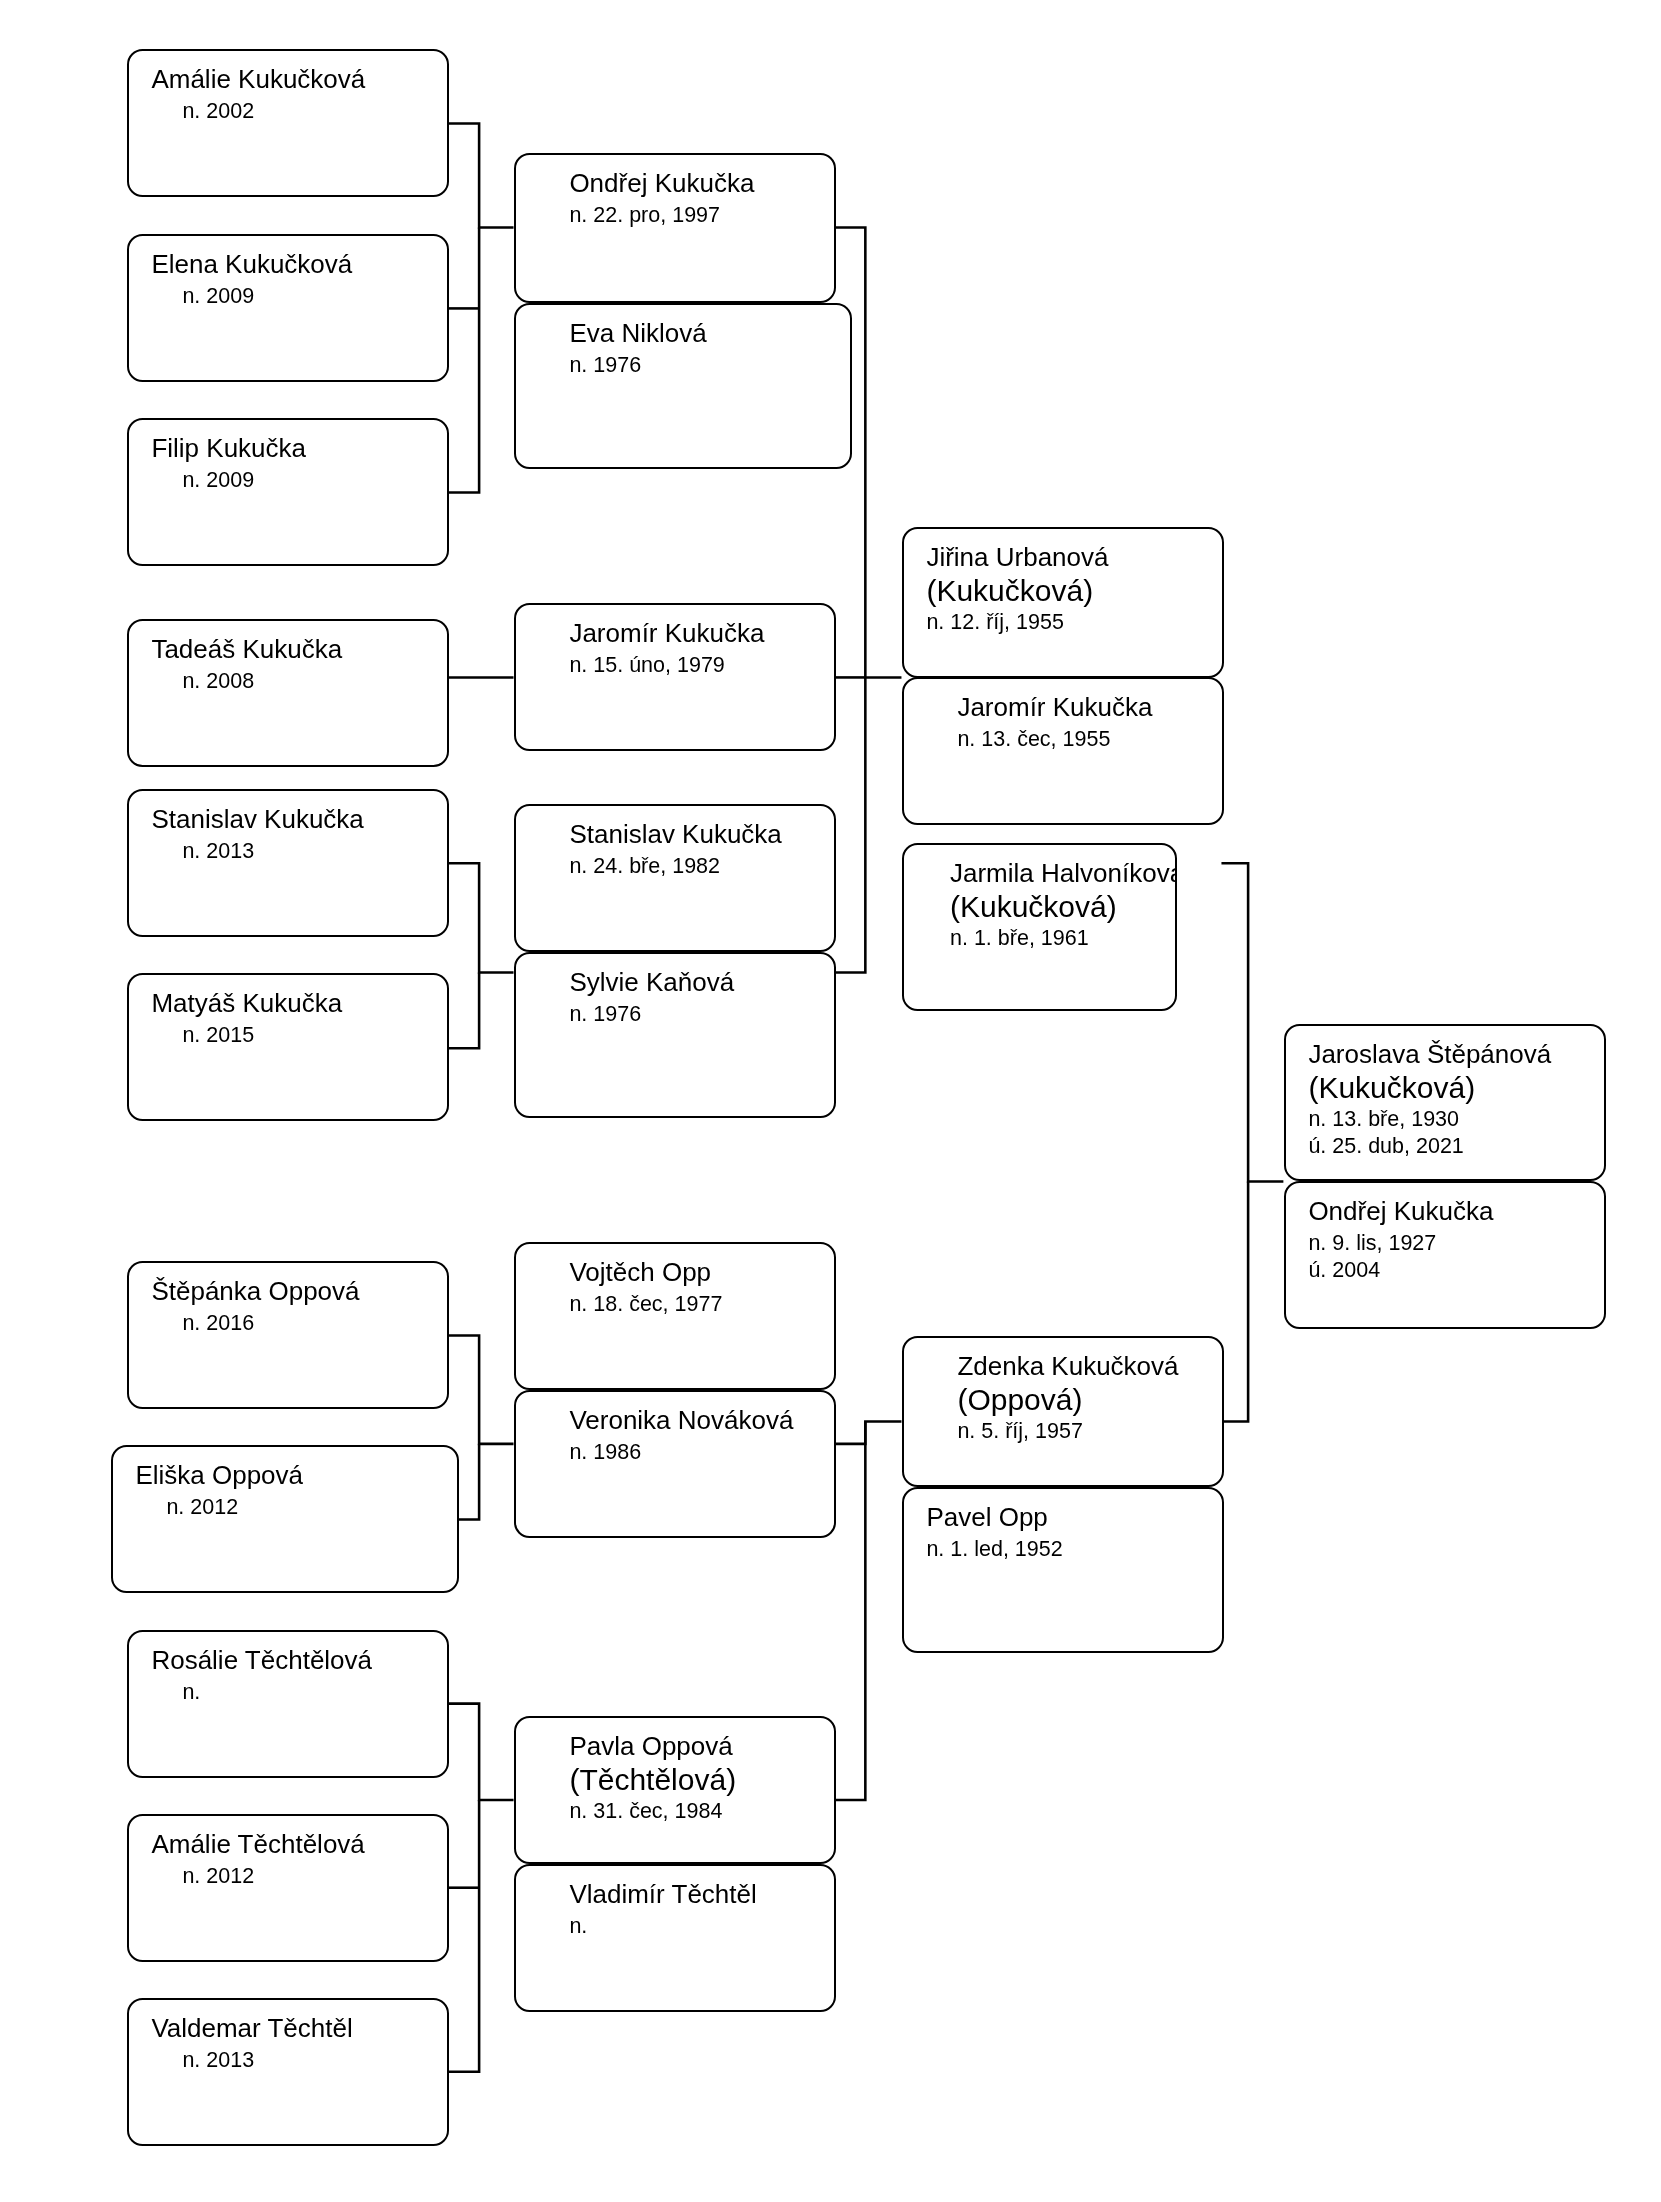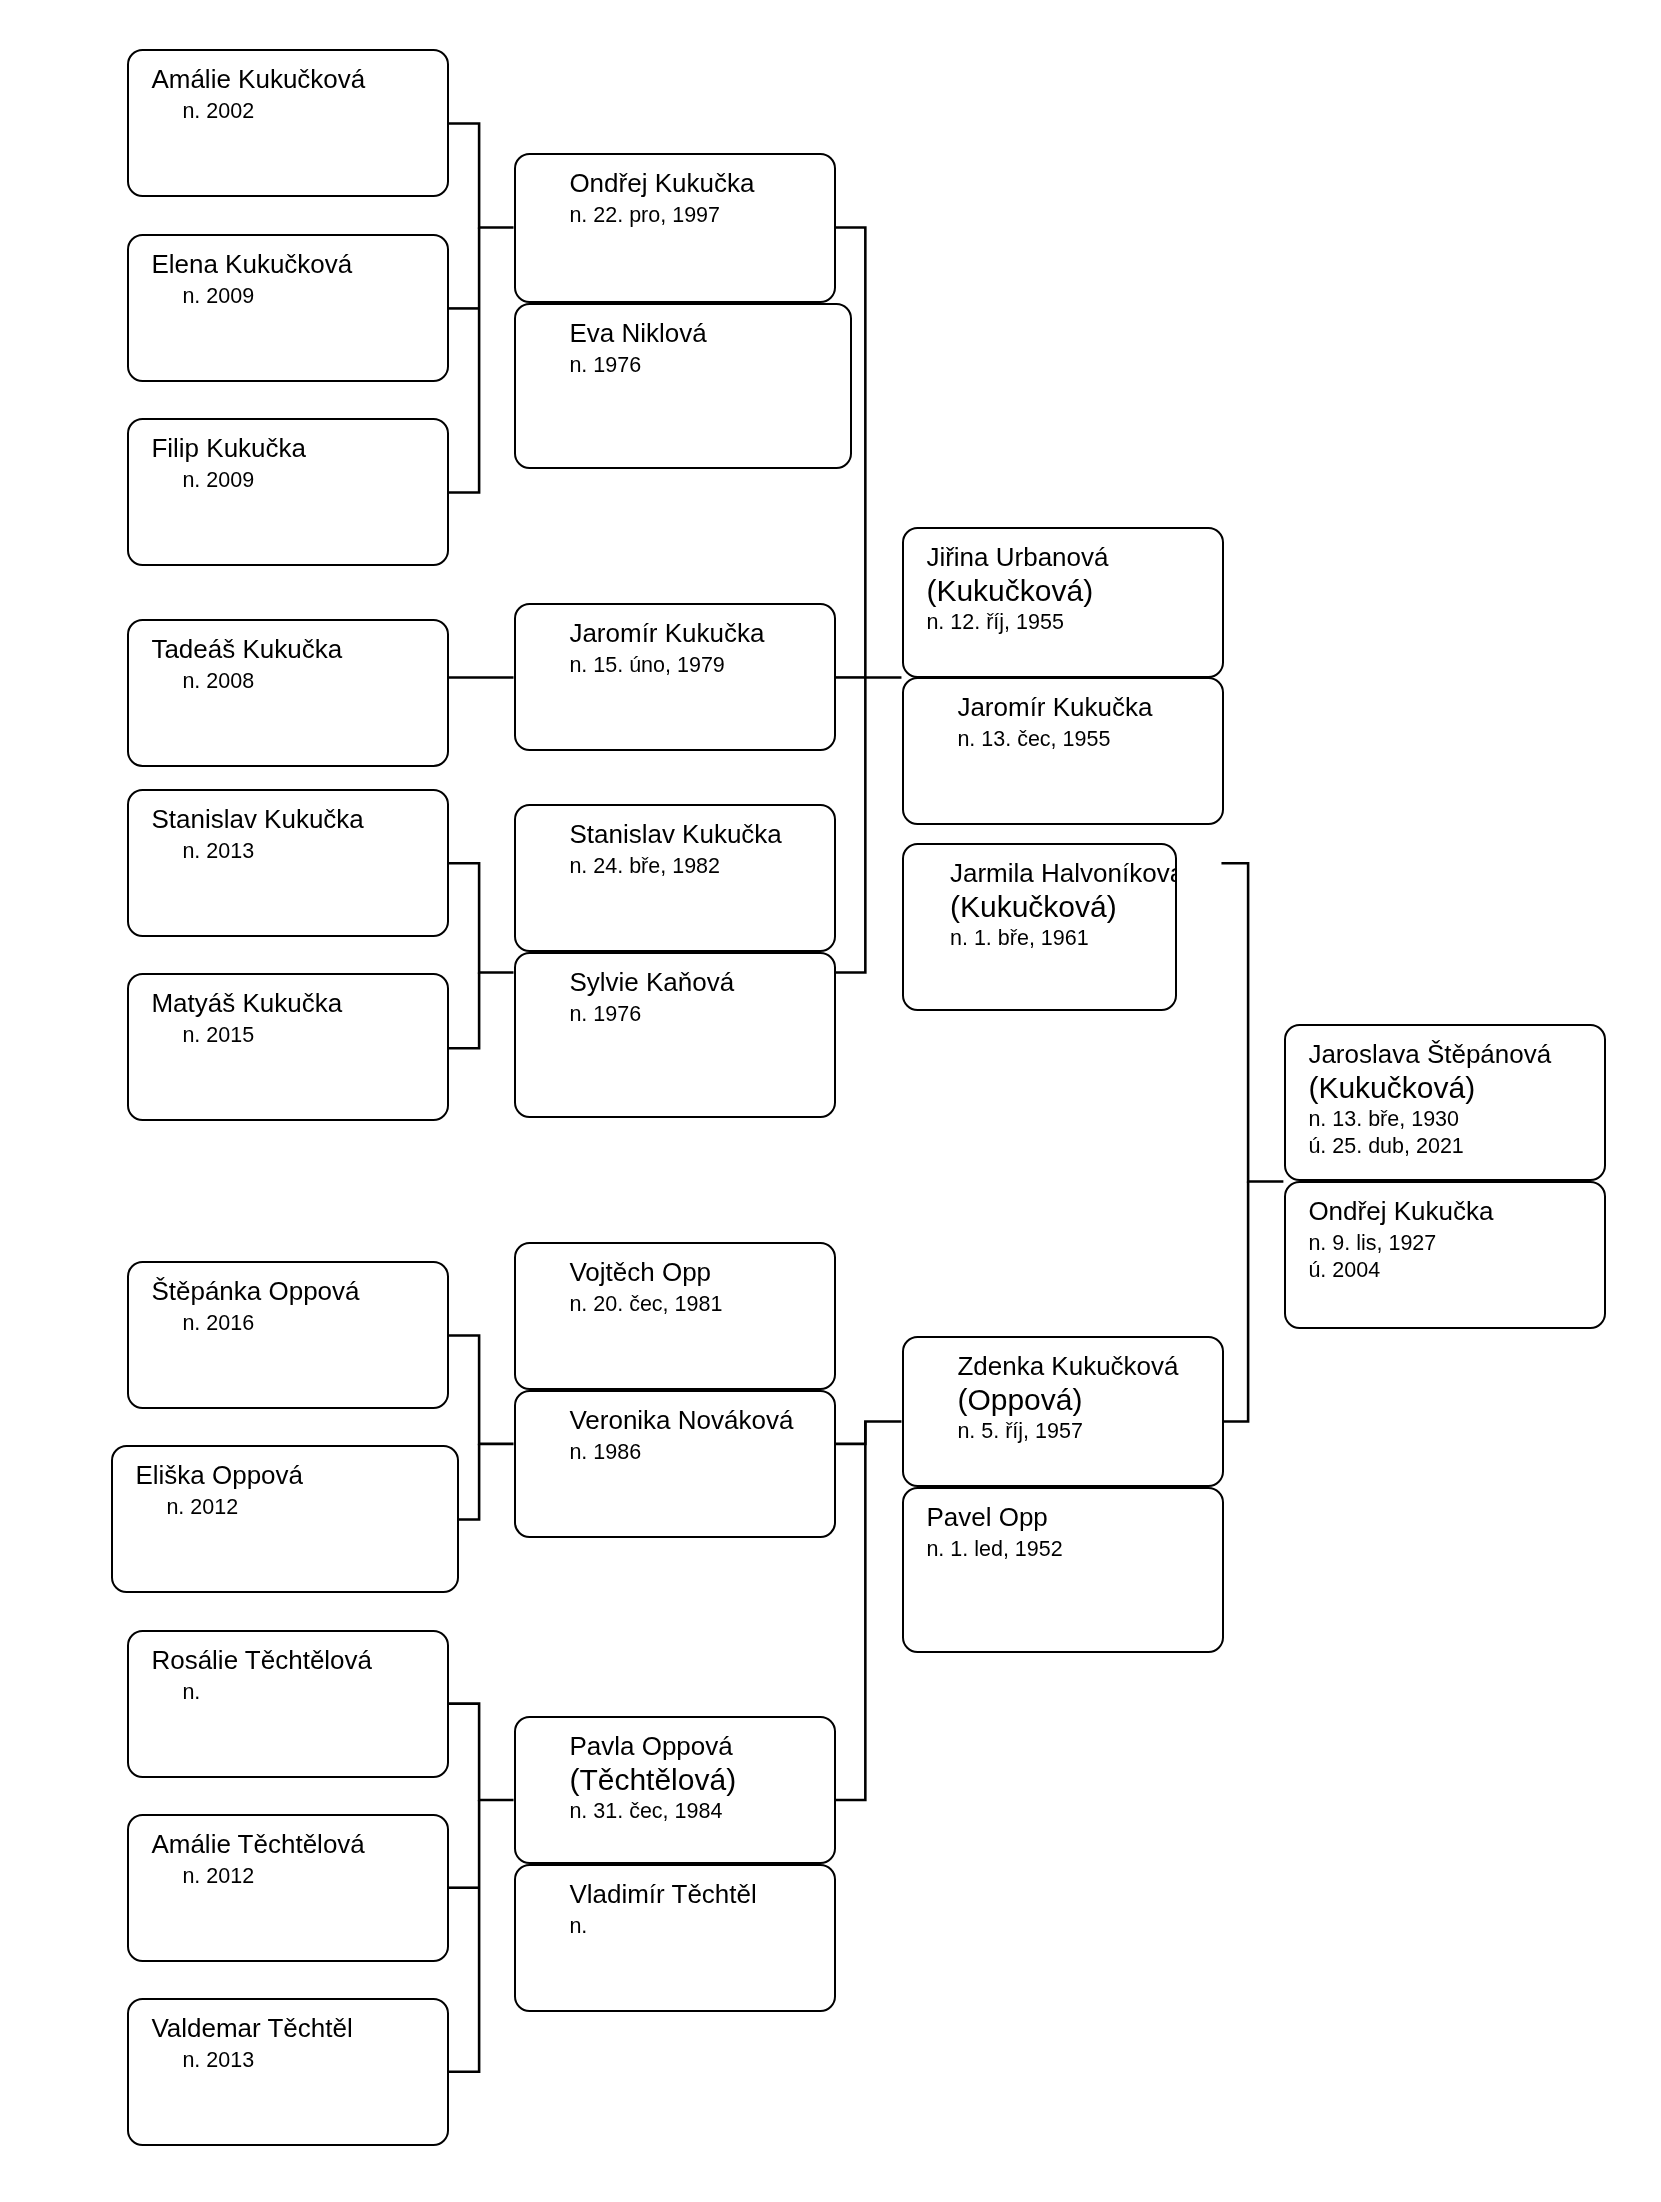--- a/index.html
+++ b/index.html
@@ -199,21 +199,21 @@
   <div class="person-box" style="left:514px; top:952px; width:322px; height:166px;">
     <div class="person-name indent-1">Sylvie Kaňová</div>
     <div class="person-dates indent-1">
       <div class="person-date">n. 1976</div>
     </div>
   </div>
 
   <div class="person-box" style="left:514px; top:1242px; width:322px; height:148px;">
     <div class="person-name indent-1">Vojtěch Opp</div>
     <div class="person-dates indent-1">
-      <div class="person-date">n. 20. čec, 1981</div>
+      <div class="person-date">n. 18. čec, 1977</div>
     </div>
   </div>
 
   <div class="person-box" style="left:514px; top:1390px; width:322px; height:148px;">
     <div class="person-name indent-1">Veronika Nováková</div>
     <div class="person-dates indent-1">
       <div class="person-date">n. 1986</div>
     </div>
   </div>
 

